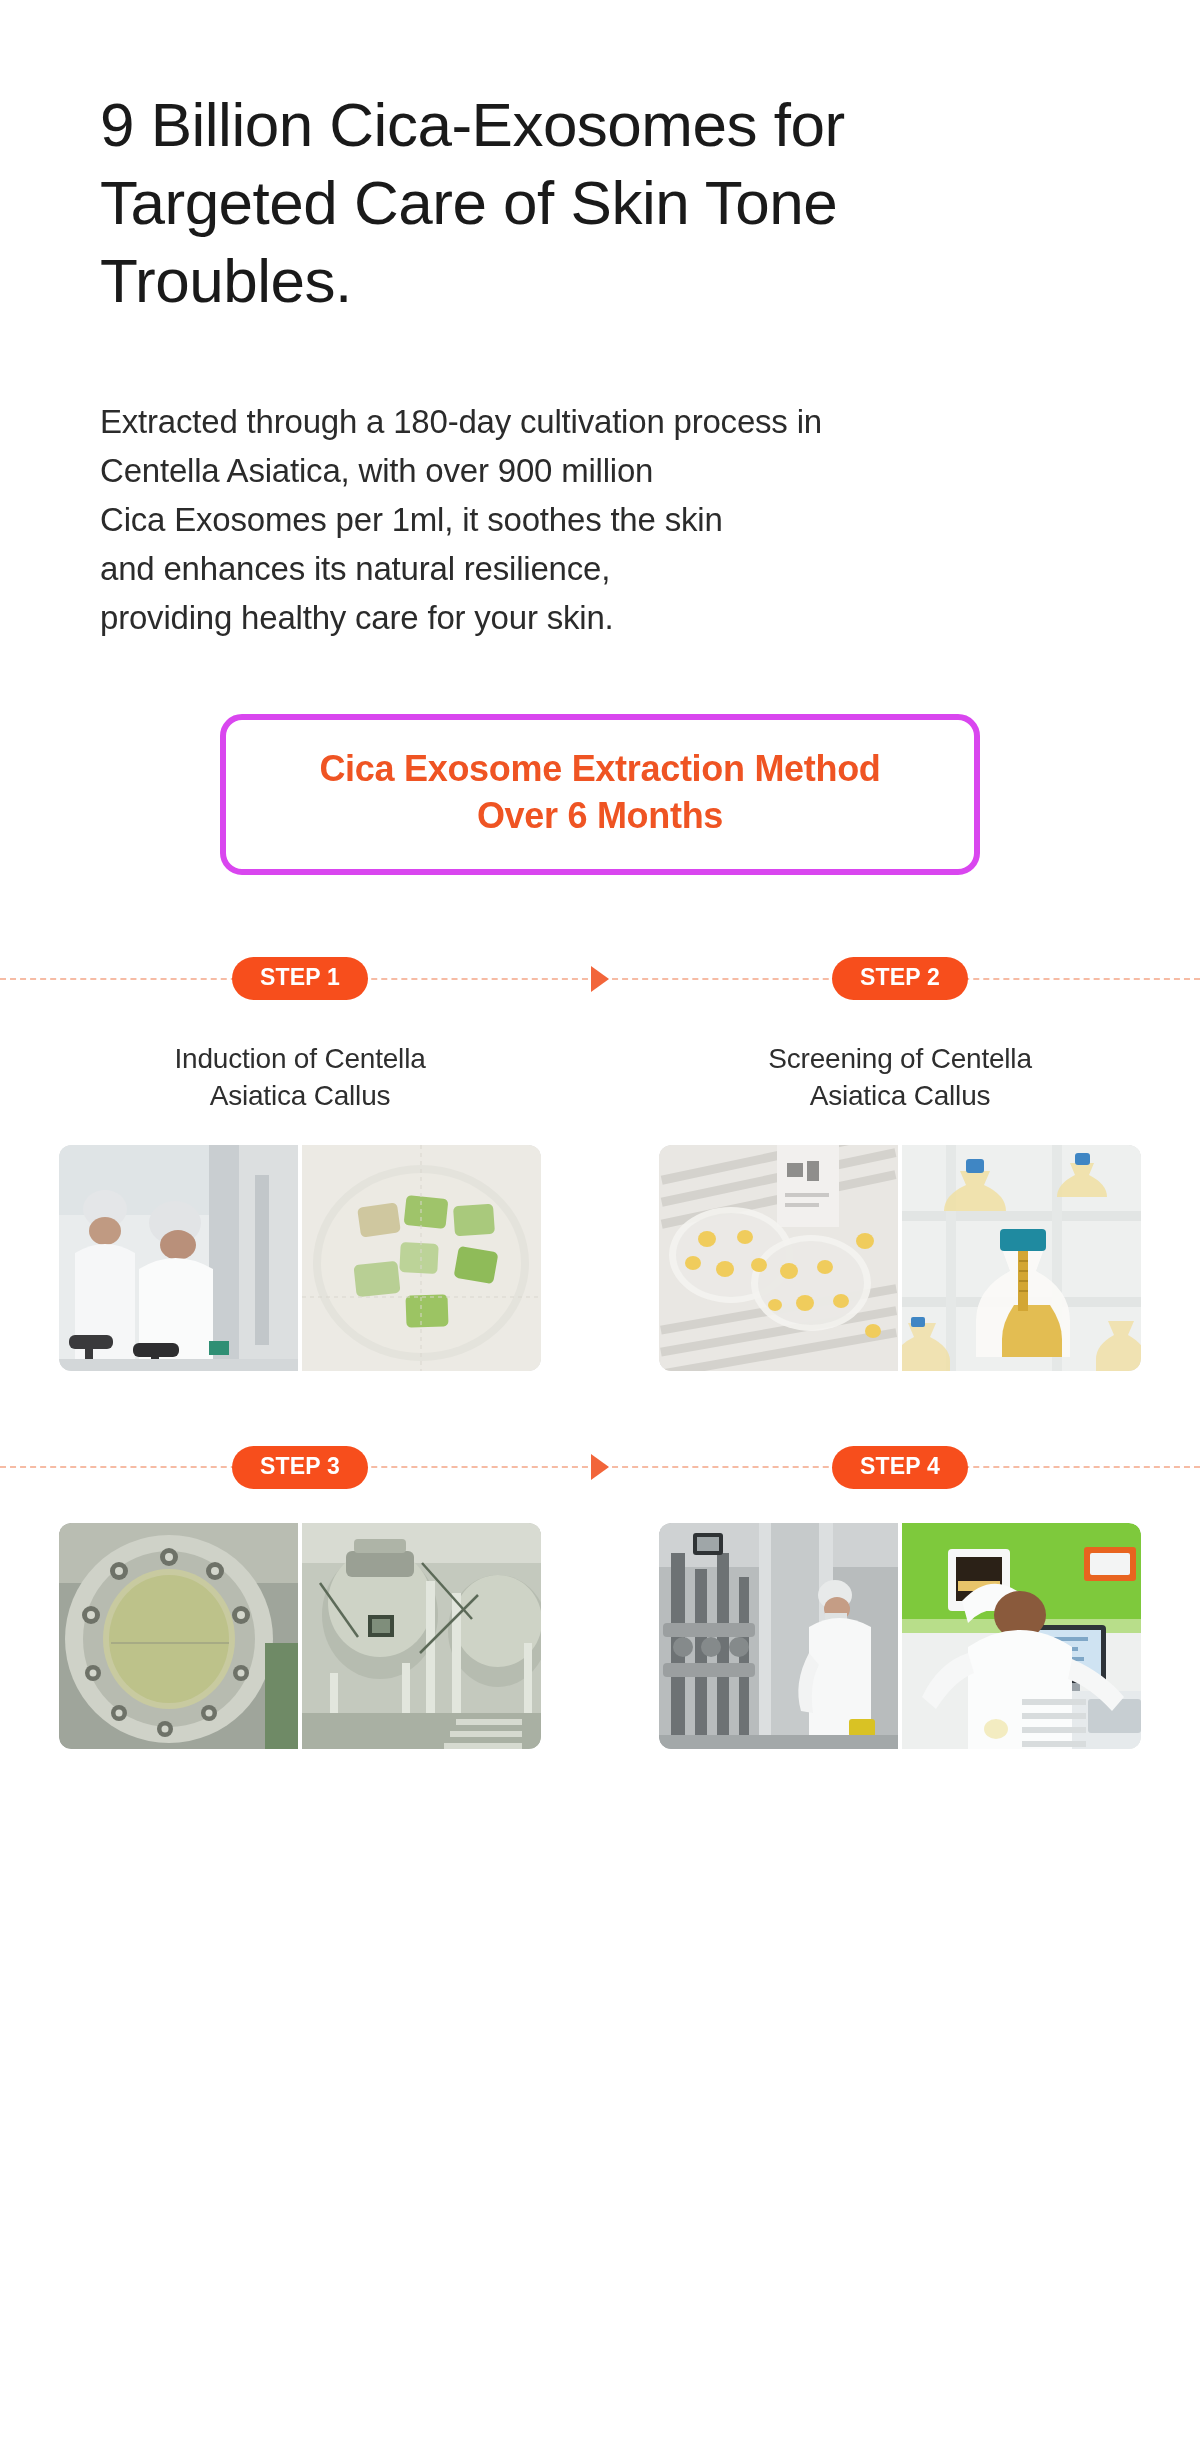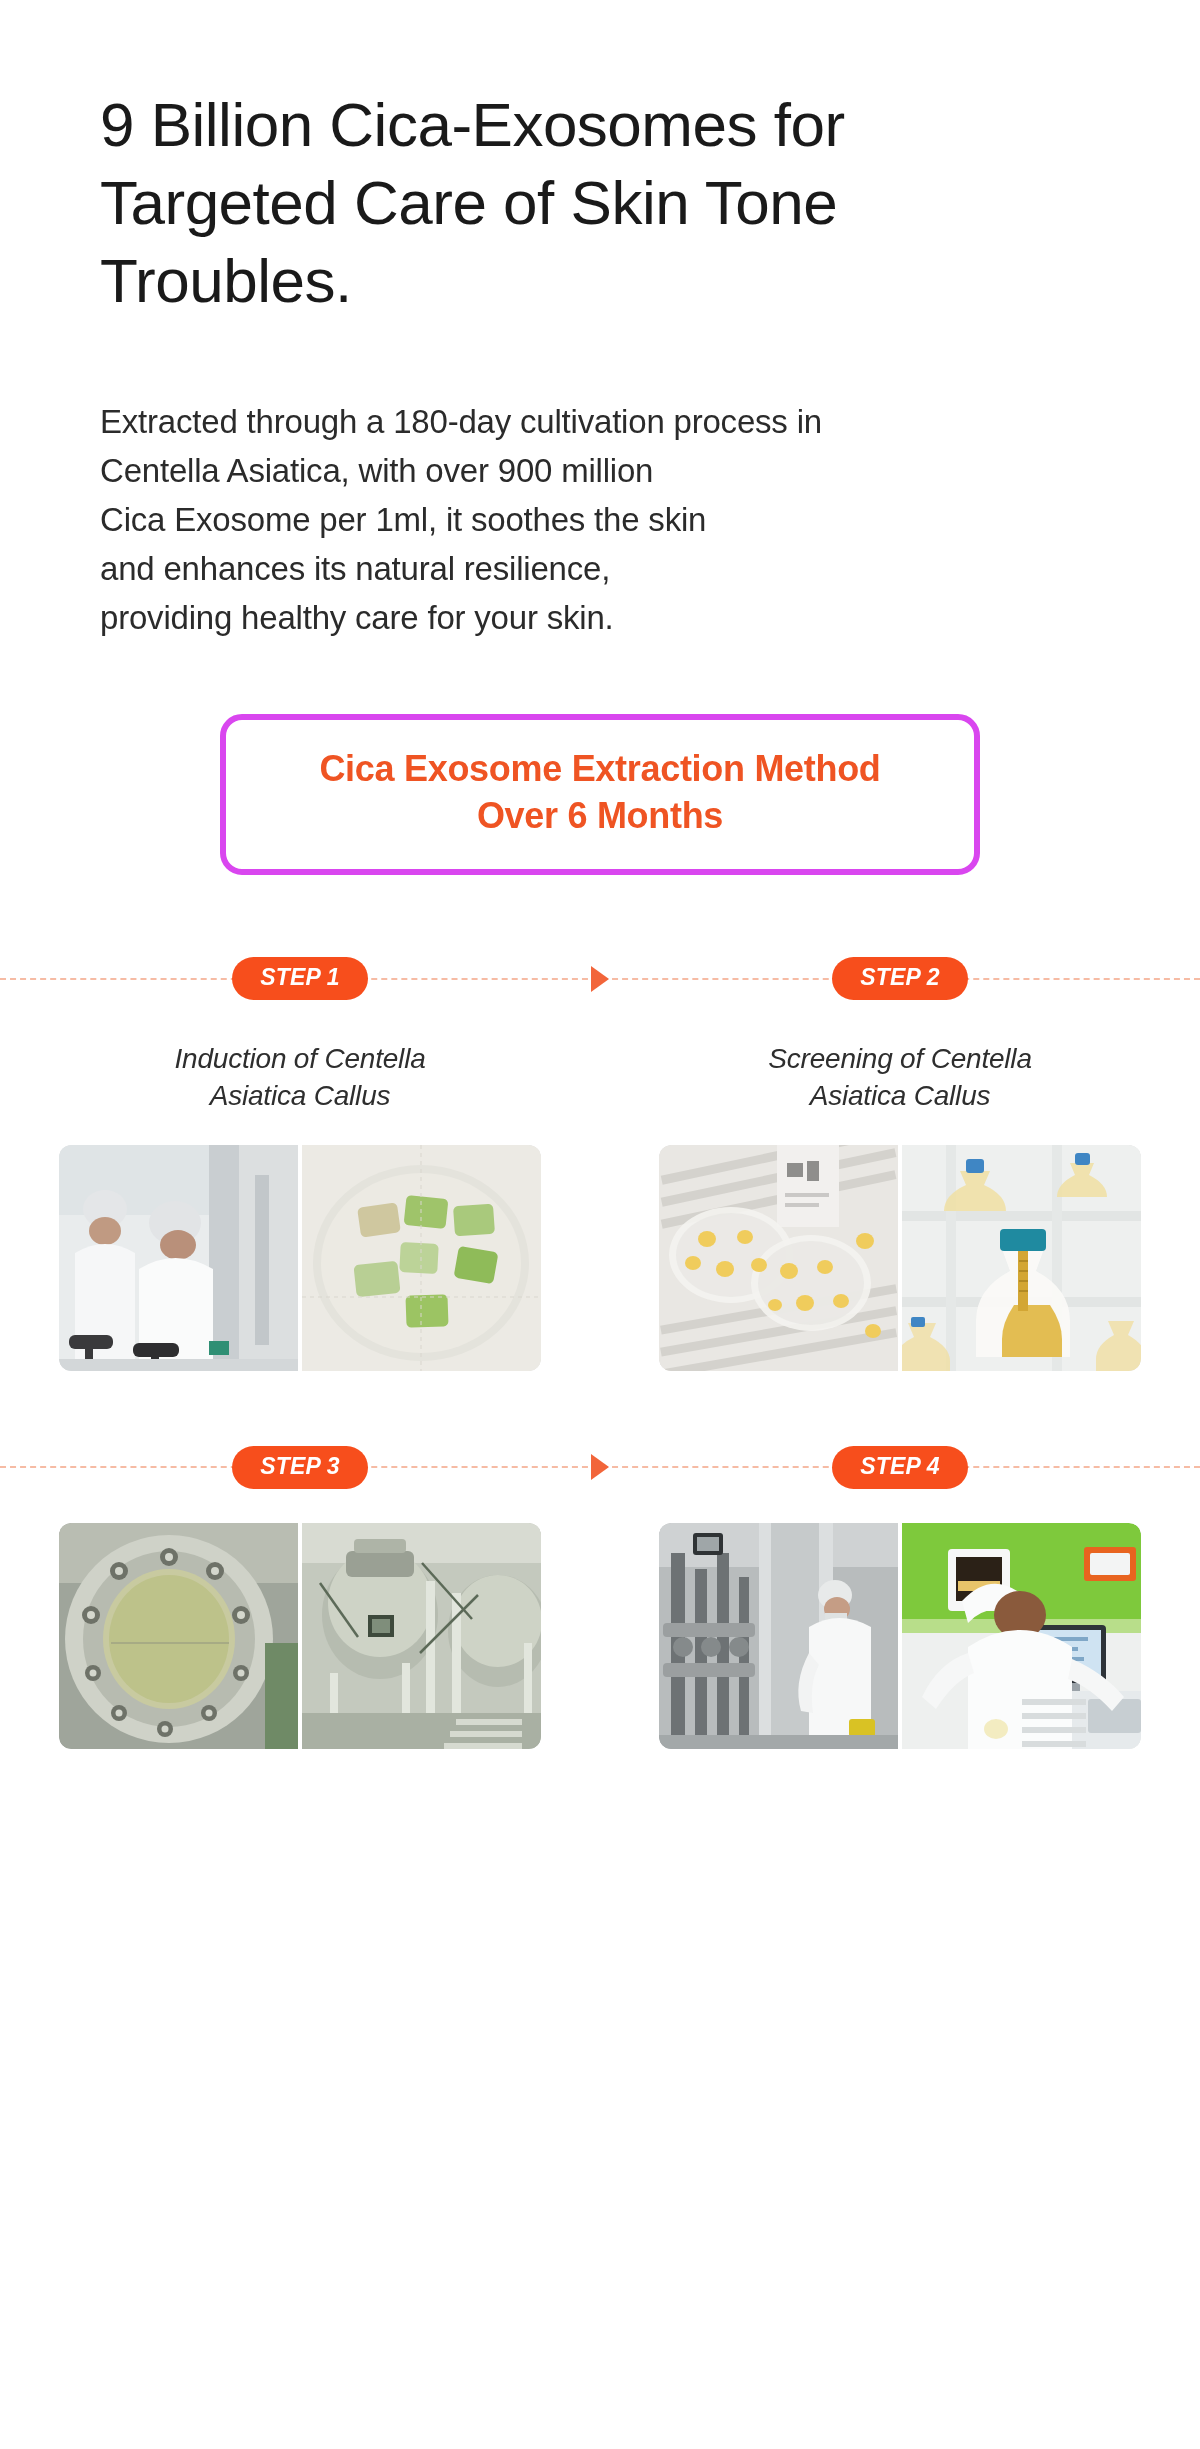--- a/index.html
+++ b/index.html
@@ -51,21 +51,21 @@
   .cta-line {
     display:block;
     color:#EF5423;
     font-size:36px;
     font-weight:700;
     line-height:1.28;
     letter-spacing:-0.3px;
   }
 
   
-  .flow { margin-top:78px;font-style:italic; }
+  .flow { margin-top:78px; }
   .step-row { position:relative; width:1200px; }
   .step-row + .step-row { margin-top:70px; }
 
   
   .badge-band {
     position:relative;
     height:52px;
     display:flex;
   }
   .rail {
@@ -153,21 +153,21 @@
   <section class="hero">
     <h1 class="hero-title">
       <span class="ln">9 Billion Cica-Exosomes for</span>
       <span class="ln">Targeted Care of Skin Tone</span>
       <span class="ln">Troubles.</span>
     </h1>
 
     <p class="hero-desc">
       <span class="ln">Extracted through a 180-day cultivation process in</span>
       <span class="ln">Centella Asiatica, with over 900 million</span>
-      <span class="ln">Cica Exosome per 1ml, it soothes the skin</span>
+      <span class="ln">Cica Exosomes per 1ml, it soothes the skin</span>
       <span class="ln">and enhances its natural resilience,</span>
       <span class="ln">providing healthy care for your skin.</span>
     </p>
 
     <div class="cta-wrap">
       <div class="cta-box">
         <span class="cta-line">Cica Exosome Extraction Method</span>
         <span class="cta-line">Over 6 Months</span>
       </div>
     </div>

